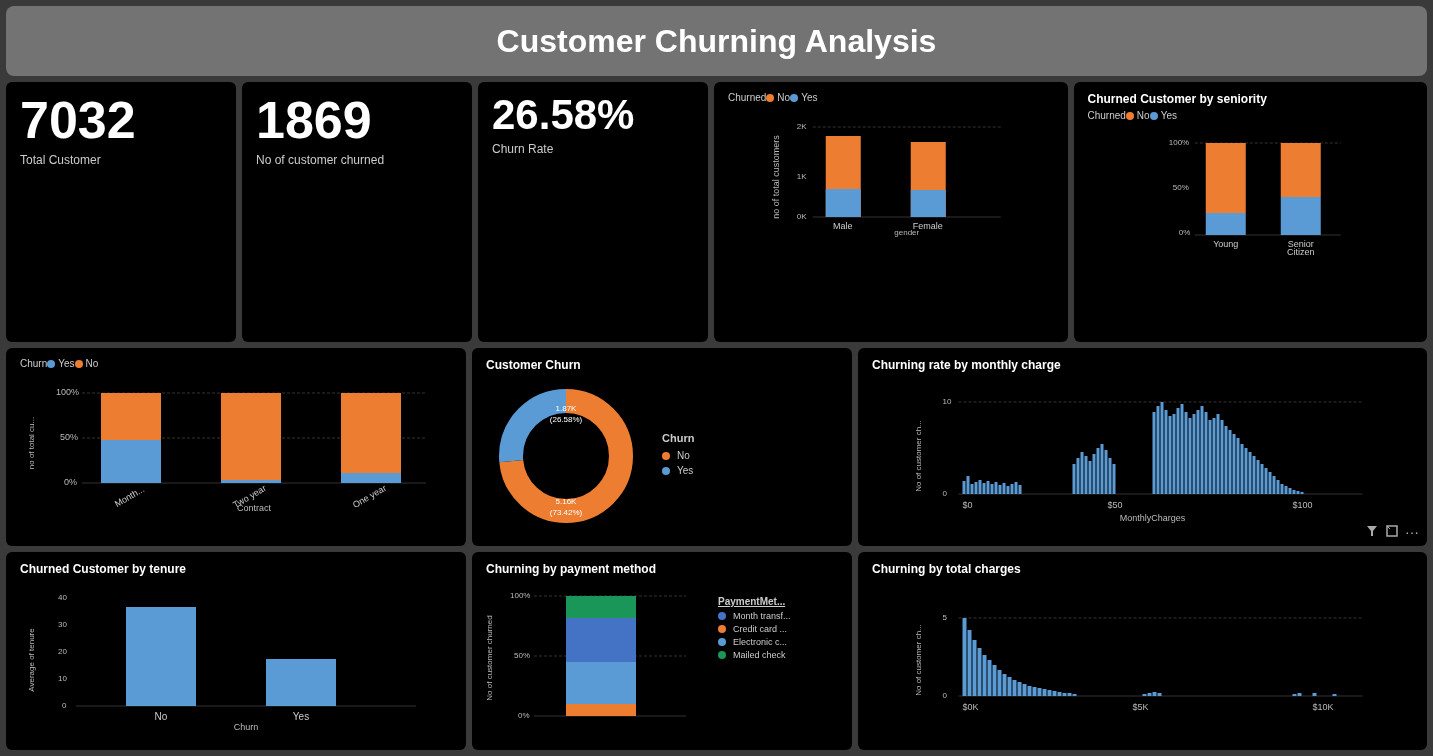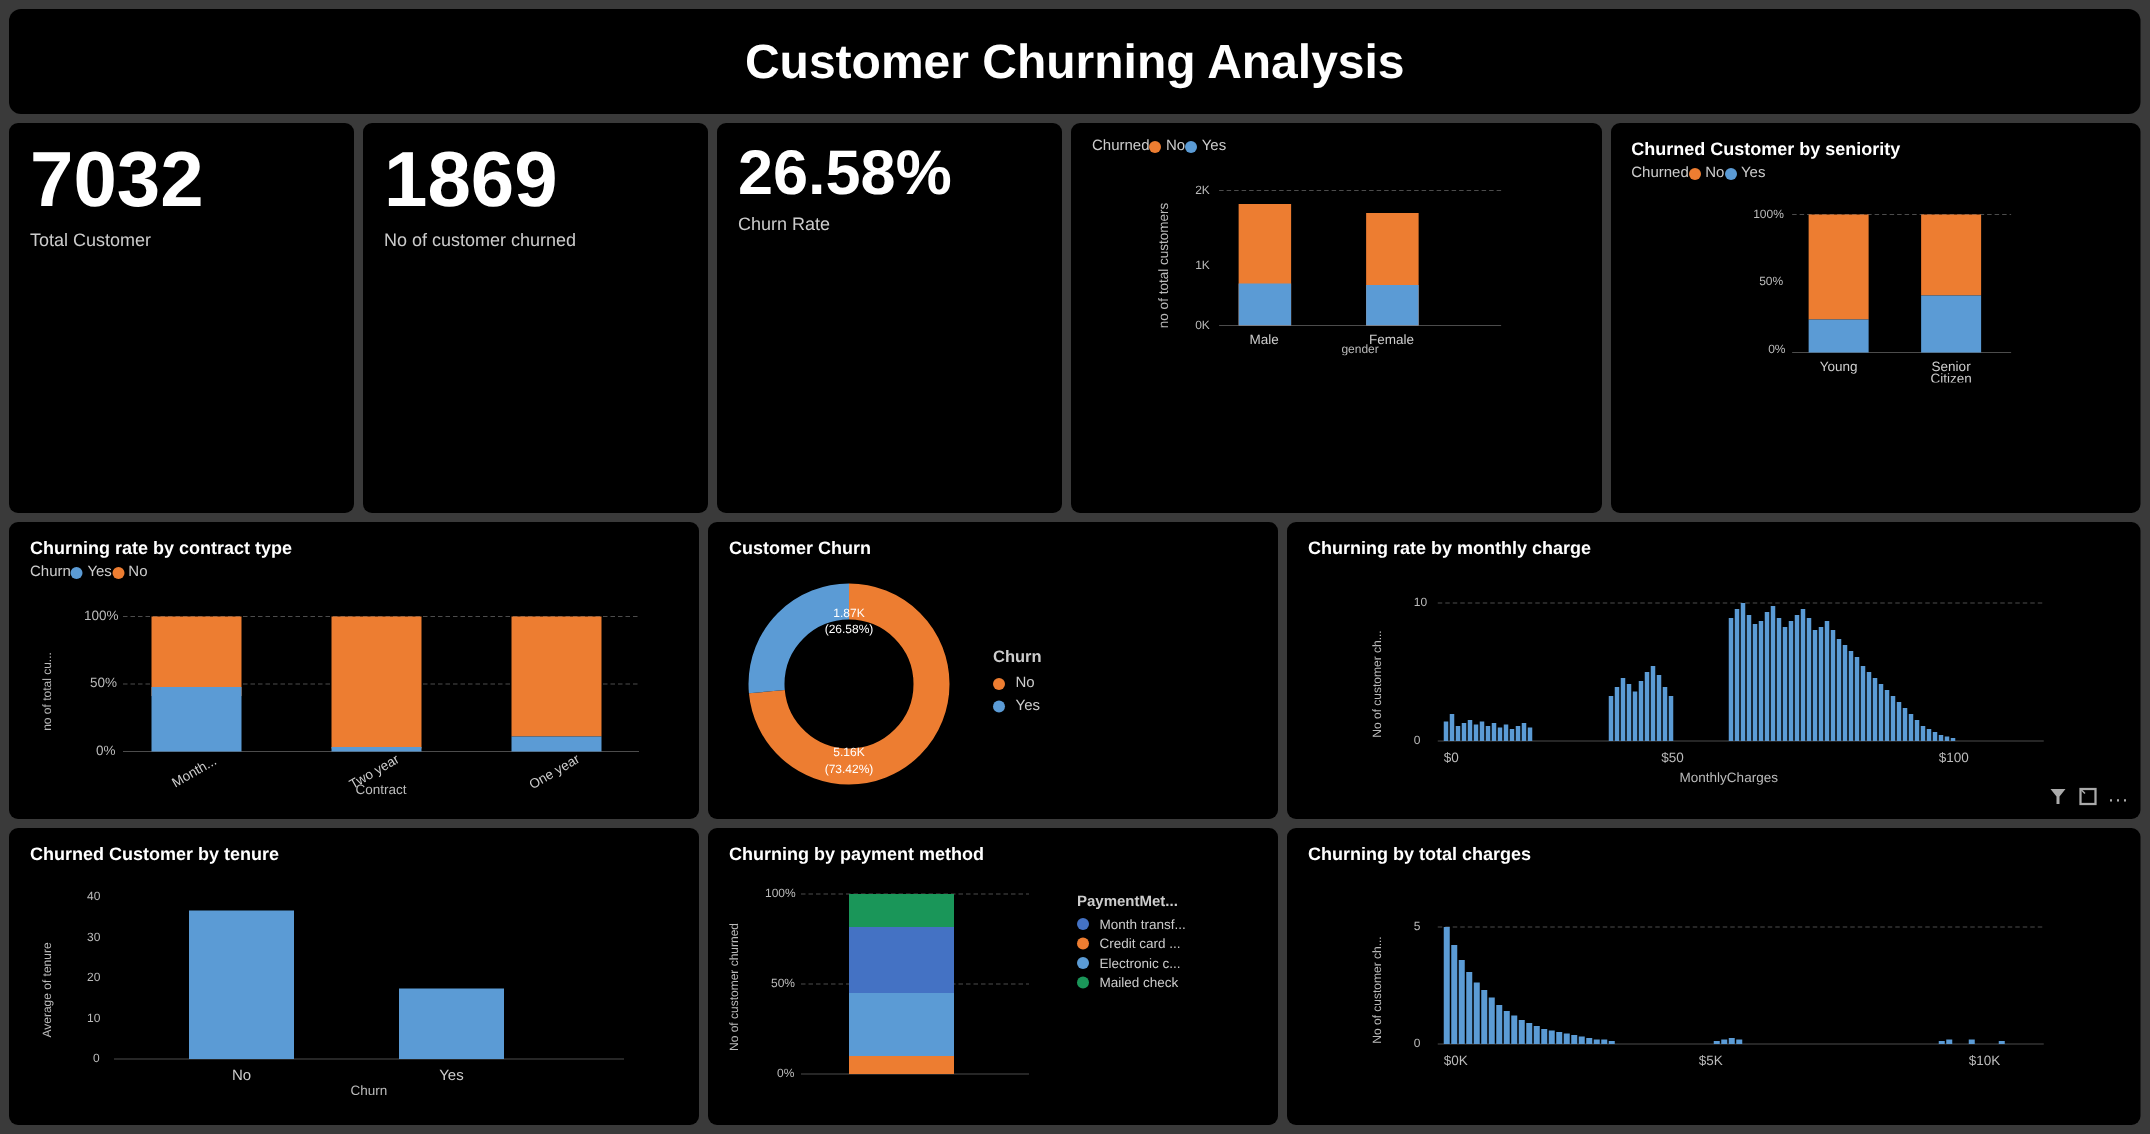--- a/index.html
+++ b/index.html
@@ -13,21 +13,21 @@
     }
     .dashboard {
       display: grid;
       grid-template-rows: 70px 1fr 1fr;
       height: 756px;
       padding: 6px;
       gap: 6px;
     }
     
     .header {
-      background: #000000;
+      background: #737373;
       border-radius: 8px;
       display: flex;
       align-items: center;
       justify-content: center;
     }
     .header-title {
       font-size: 32px;
       font-weight: 600;
       color: #fff;
     }
@@ -180,21 +180,20 @@
         <text x="150" y="130" fill="#ccc" font-size="9" text-anchor="middle">Citizen</text>
       </svg>
     </div>
   </div>
 
   <div class="row3">
 
     <div style="display:grid; grid-template-rows:1fr 1fr; gap:6px;">
 
       <div class="card">
-        <div class="card-title">Churning rate by contract type</div>
         <div class="legend">
           <span style="font-size:10px;color:#ccc;">Churn</span>
           <span class="legend-dot" style="background:#5b9bd5;"></span>
           <span style="font-size:10px;color:#ccc;">Yes</span>
           <span class="legend-dot" style="background:#ed7d31;"></span>
           <span style="font-size:10px;color:#ccc;">No</span>
         </div>
         <svg width="100%" height="140" viewBox="0 0 420 140">
 
           <text x="30" y="22" fill="#bbb" font-size="9">100%</text>
@@ -286,21 +285,21 @@
 
             <rect x="80" y="16" width="70" height="22" fill="#1a9659"></rect>
 
             <rect x="80" y="38" width="70" height="44" fill="#4472c4"></rect>
 
             <rect x="80" y="82" width="70" height="42" fill="#5b9bd5"></rect>
 
             <rect x="80" y="124" width="70" height="12" fill="#ed7d31"></rect>
           </svg>
           <div class="pm-legend" style="padding-top:16px;">
-            <div style="font-size:10px; font-weight:600; margin-bottom:4px;">PaymentMet...</div>
+            <div style="font-size:10px; font-weight:600; margin-bottom:4px;text-decoration:underline;">PaymentMet...</div>
             <div>
               <span class="legend-dot" style="background:#4472c4;"></span>
               <span>Month transf...</span>
             </div>
             <div>
               <span class="legend-dot" style="background:#ed7d31;"></span>
               <span>Credit card ...</span>
             </div>
             <div>
               <span class="legend-dot" style="background:#5b9bd5;"></span>

